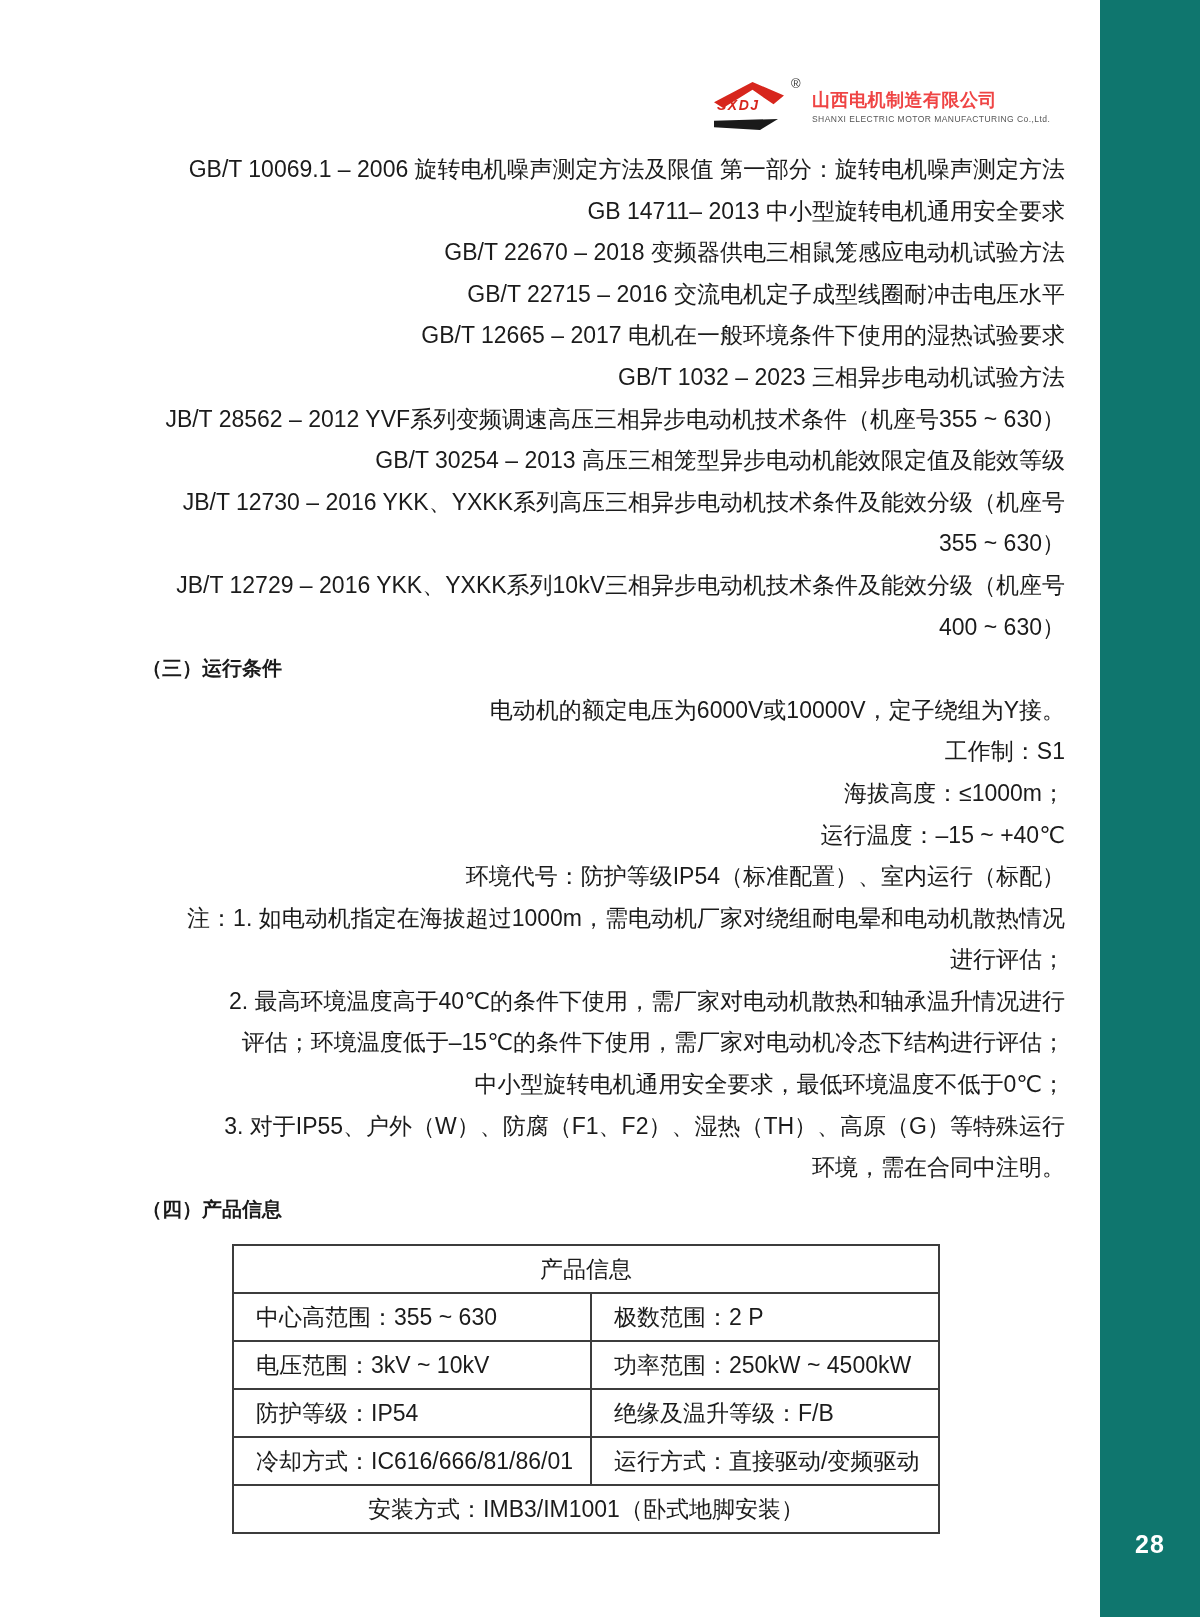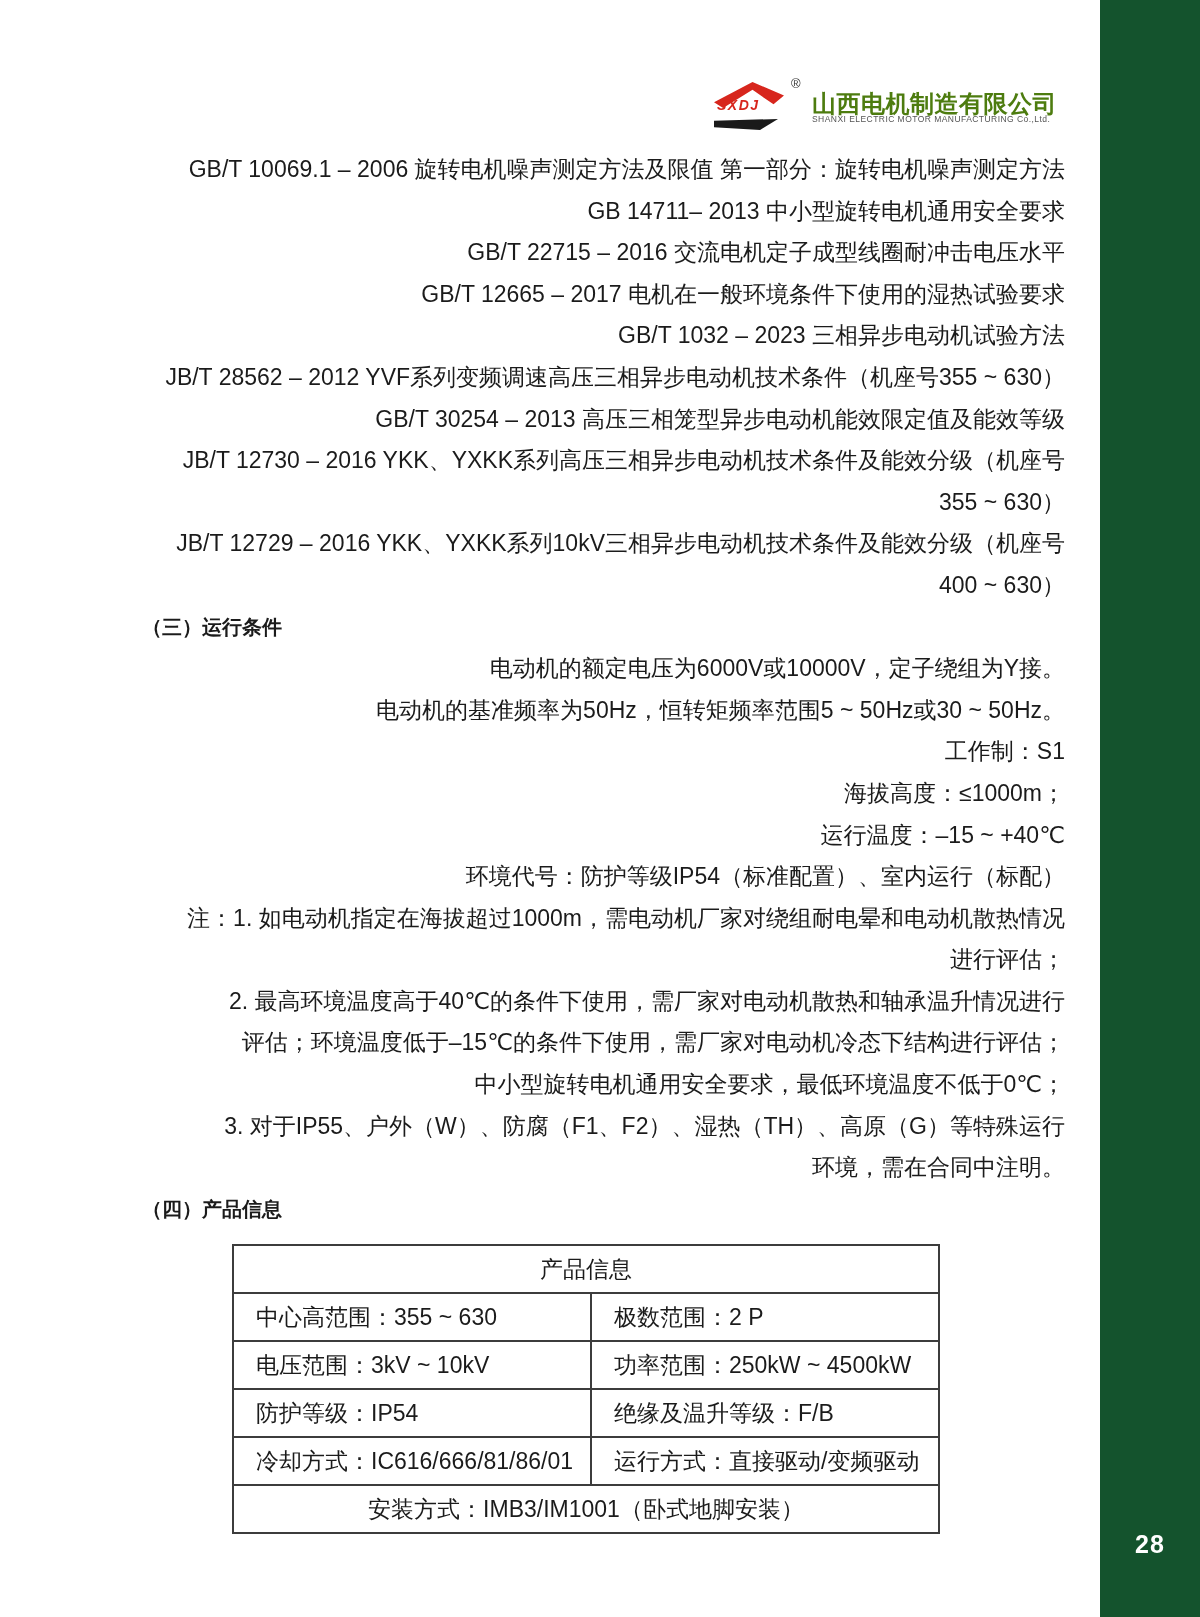--- a/index.html
+++ b/index.html
@@ -2,35 +2,35 @@
 <html><head>
 <meta charset="utf-8">
 <style>
   html,body{margin:0;padding:0;}
   body{
     width:1200px;height:1617px;position:relative;background:#ffffff;
     font-family:"Liberation Sans","DejaVu Sans",sans-serif;
     color:#1b1b1b;overflow:hidden;
   }
   
-  .teal-col{position:absolute;left:1100px;top:0;width:100px;height:1617px;background:#14532d;}
+  .teal-col{position:absolute;left:1100px;top:0;width:100px;height:1617px;background:#0f766e;}
   .page-num{position:absolute;top:1530px;left:0;width:100%;text-align:center;
     color:#ffffff;font-weight:bold;font-size:25px;letter-spacing:1px;}
 
   
   .logo{position:absolute;left:714px;top:78px;width:330px;height:60px;}
   .emblem{position:absolute;left:0;top:4px;width:70px;height:48px;}
   .emblem .roof{position:absolute;left:0;top:0;width:70px;height:26px;background:#d7261d;
     clip-path:polygon(0 78%,55% 0,100% 52%,85% 86%,55% 30%,13% 100%);}
   .emblem .sxdj{position:absolute;left:3px;top:15px;color:#d7261d;font-weight:bold;
     font-style:italic;font-size:14px;letter-spacing:1.5px;}
   .emblem .swoosh{position:absolute;left:0;bottom:0;width:64px;height:11px;background:#1a1a1a;
     clip-path:polygon(0 15%,100% 0,72% 100%,0 75%);}
   .reg{position:absolute;left:77px;top:-2px;font-size:13px;color:#333;}
-  .co-cn{position:absolute;left:98px;top:10px;font-size:24px;font-weight:bold;color:#4d7c0f;
+  .co-cn{position:absolute;left:98px;top:10px;font-size:18px;font-weight:bold;color:#ef4444;
     letter-spacing:0.5px;white-space:nowrap;}
   .co-en{position:absolute;left:98px;top:36px;font-size:8.5px;color:#555;
     letter-spacing:0.45px;white-space:nowrap;}
 
   
   main{position:absolute;left:0;top:0;width:1065px;padding:149px 0 0 155px;box-sizing:border-box;}
   .line{line-height:41.6px;font-size:23px;white-space:nowrap;text-align:right;}
   .section-heading{line-height:41.6px;font-size:20px;font-weight:bold;margin-left:-13px;white-space:nowrap;}
   .note-item{padding-left:50px;}
   .note-cont{padding-left:72px;}
@@ -59,35 +59,35 @@
   <div class="reg">®</div>
   <div class="co-cn">山西电机制造有限公司</div>
   <div class="co-en">SHANXI ELECTRIC MOTOR MANUFACTURING Co.,Ltd.</div>
 </header>
 
 <main>
 
   <section>
     <div class="line">GB/T 10069.1 – 2006 旋转电机噪声测定方法及限值 第一部分：旋转电机噪声测定方法</div>
     <div class="line">GB 14711– 2013 中小型旋转电机通用安全要求</div>
+    <div class="line">GB/T 22670 – 2018 变频器供电三相鼠笼感应电动机试验方法</div>
     <div class="line">GB/T 22715 – 2016 交流电机定子成型线圈耐冲击电压水平</div>
     <div class="line">GB/T 12665 – 2017 电机在一般环境条件下使用的湿热试验要求</div>
     <div class="line">GB/T 1032 – 2023 三相异步电动机试验方法</div>
     <div class="line">JB/T 28562 – 2012 YVF系列变频调速高压三相异步电动机技术条件（机座号355 ~ 630）</div>
     <div class="line">GB/T 30254 – 2013 高压三相笼型异步电动机能效限定值及能效等级</div>
     <div class="line">JB/T 12730 – 2016 YKK、YXKK系列高压三相异步电动机技术条件及能效分级（机座号</div>
     <div class="line">355 ~ 630）</div>
     <div class="line">JB/T 12729 – 2016 YKK、YXKK系列10kV三相异步电动机技术条件及能效分级（机座号</div>
     <div class="line">400 ~ 630）</div>
   </section>
 
   <section>
     <div class="section-heading">（三）运行条件</div>
     <div class="line">电动机的额定电压为6000V或10000V，定子绕组为Y接。</div>
-    <div class="line">电动机的基准频率为50Hz，恒转矩频率范围5 ~ 50Hz或30 ~ 50Hz。</div>
     <div class="line">工作制：S1</div>
     <div class="line">海拔高度：≤1000m；</div>
     <div class="line">运行温度：–15 ~ +40℃</div>
     <div class="line">环境代号：防护等级IP54（标准配置）、室内运行（标配）</div>
     <div class="line">注：1. 如电动机指定在海拔超过1000m，需电动机厂家对绕组耐电晕和电动机散热情况</div>
     <div class="line note-cont">进行评估；</div>
     <div class="line note-item">2. 最高环境温度高于40℃的条件下使用，需厂家对电动机散热和轴承温升情况进行</div>
     <div class="line note-cont">评估；环境温度低于–15℃的条件下使用，需厂家对电动机冷态下结构进行评估；</div>
     <div class="line note-cont">中小型旋转电机通用安全要求，最低环境温度不低于0℃；</div>
     <div class="line note-item">3. 对于IP55、户外（W）、防腐（F1、F2）、湿热（TH）、高原（G）等特殊运行</div>

